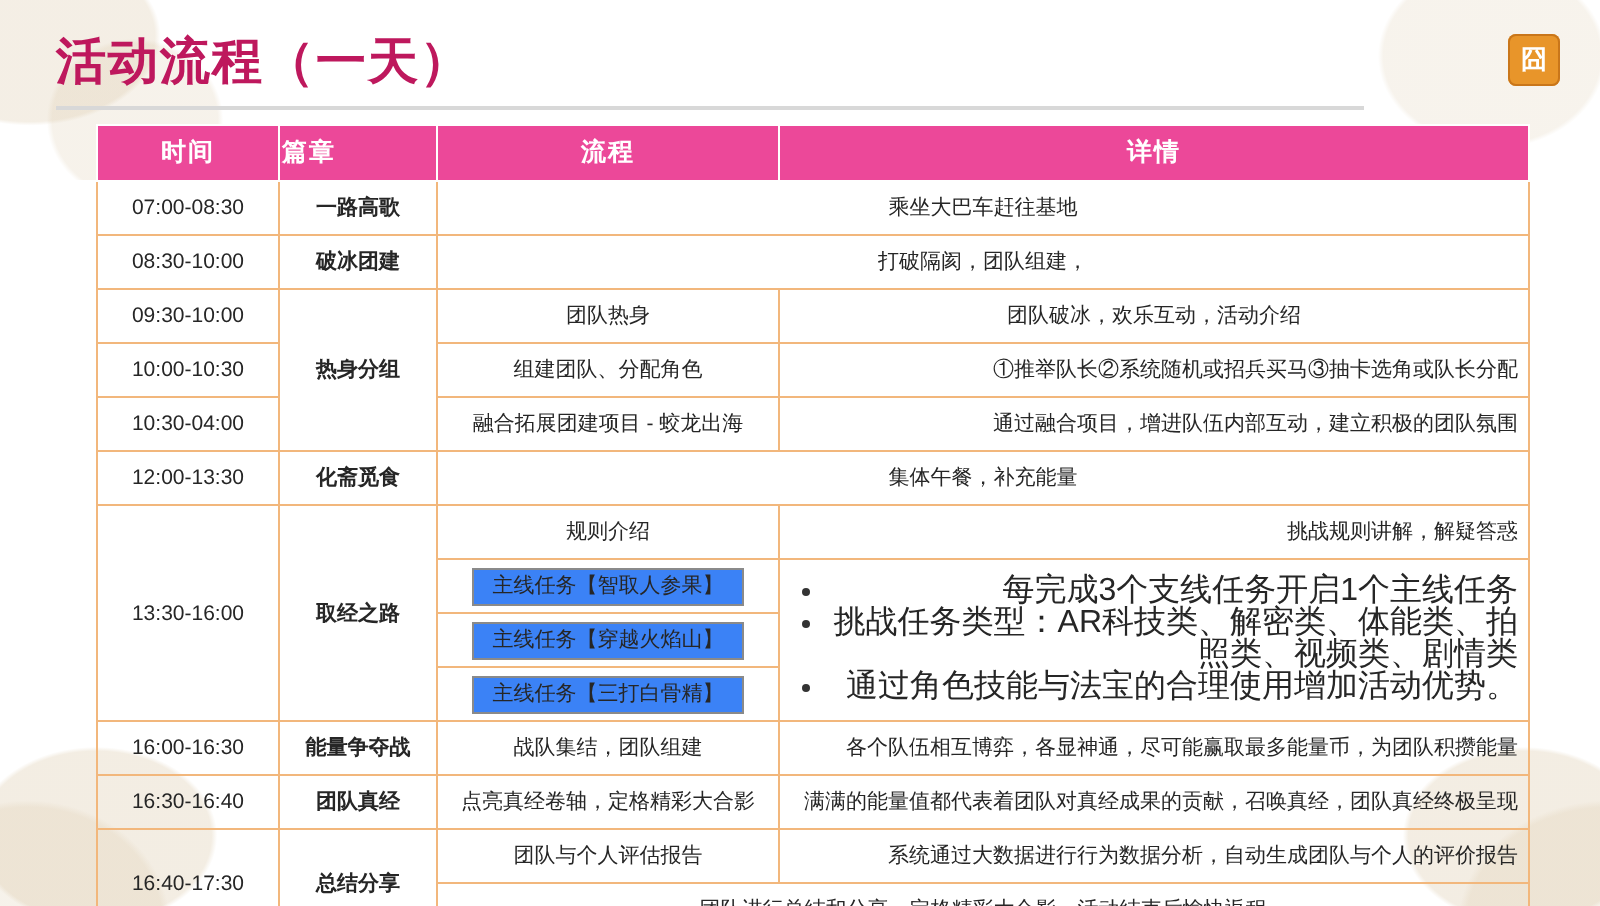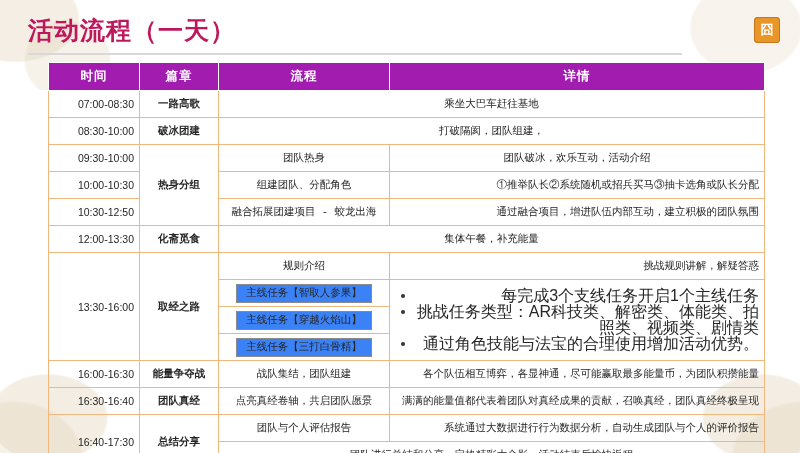--- a/index.html
+++ b/index.html
@@ -113,44 +113,44 @@
     left: 48px;
     top: 62px;
     width: 704px;
   }
   table.sched {
     border-collapse: collapse;
     width: 704px;
     table-layout: fixed;
   }
   table.sched th {
-    background: #a21caf;
+    background: #ec4899;
     color: #ffffff;
     font-size: 12.5px;
     font-weight: bold;
     height: 25px;
     border: 1px solid #ffffff;
     letter-spacing: 1px;
   }
   table.sched td {
     border: 1px solid #f2b77c;
     font-size: 10.5px;
     color: #262626;
     height: 24px;
     padding: 1px 5px;
     vertical-align: middle;
   }
   .c-time { width: 88px; text-align: center; }
-  .c-chap { width: 76px; text-align: center; font-weight: bold; }
+  .c-chap { width: 76px; text-align: left; font-weight: bold; }
   .c-flow { width: 168px; text-align: center; }
   .c-det  { width: 372px; }
 
   td.chap-cell { font-weight: bold; text-align: center; }
-  td.time-cell { text-align: right; }
-  td.flow-cell { text-align: center; font-family: Liberation Mono, monospace; }
+  td.time-cell { text-align: center; }
+  td.flow-cell { text-align: center; }
   td.det-cell  { text-align: right; padding-left: 8px; }
   td.det-center { text-align: center; font-family: Liberation Mono, monospace; }
 
   .flow-box {
     display: inline-block;
     border: 1px solid #8a8a8a;
     padding: 1px 9px;
     font-size: 10.5px;
     line-height: 15px;
     background: #3b82f6;
@@ -226,21 +226,21 @@
           <td class="det-cell det-center">团队破冰，欢乐互动，活动介绍</td>
         </tr>
 
         <tr>
           <td class="time-cell">10:00-10:30</td>
           <td class="flow-cell">组建团队、分配角色</td>
           <td class="det-cell">①推举队长②系统随机或招兵买马③抽卡选角或队长分配</td>
         </tr>
 
         <tr>
-          <td class="time-cell">10:30-12:50</td>
+          <td class="time-cell">10:30-04:00</td>
           <td class="flow-cell">融合拓展团建项目 - 蛟龙出海</td>
           <td class="det-cell">通过融合项目，增进队伍内部互动，建立积极的团队氛围</td>
         </tr>
 
         <tr>
           <td class="time-cell">12:00-13:30</td>
           <td class="chap-cell">化斋觅食</td>
           <td class="det-cell det-center" colspan="2">集体午餐，补充能量</td>
         </tr>
 
@@ -279,21 +279,21 @@
         <tr>
           <td class="time-cell">16:00-16:30</td>
           <td class="chap-cell">能量争夺战</td>
           <td class="flow-cell">战队集结，团队组建</td>
           <td class="det-cell">各个队伍相互博弈，各显神通，尽可能赢取最多能量币，为团队积攒能量</td>
         </tr>
 
         <tr>
           <td class="time-cell">16:30-16:40</td>
           <td class="chap-cell">团队真经</td>
-          <td class="flow-cell">点亮真经卷轴，共启团队愿景</td>
+          <td class="flow-cell">点亮真经卷轴，定格精彩大合影</td>
           <td class="det-cell">满满的能量值都代表着团队对真经成果的贡献，召唤真经，团队真经终极呈现</td>
         </tr>
 
         <tr>
           <td class="time-cell" rowspan="2">16:40-17:30</td>
           <td class="chap-cell" rowspan="2">总结分享</td>
           <td class="flow-cell">团队与个人评估报告</td>
           <td class="det-cell">系统通过大数据进行行为数据分析，自动生成团队与个人的评价报告</td>
         </tr>
 

